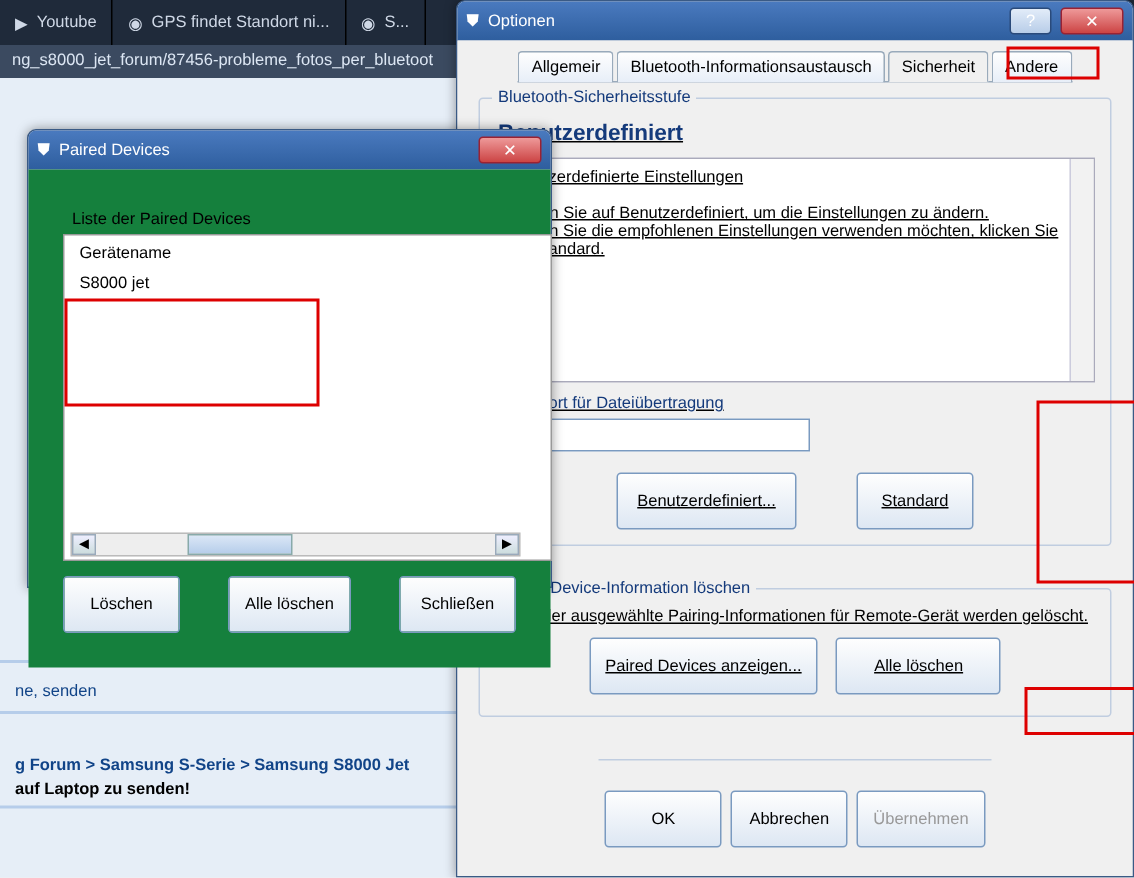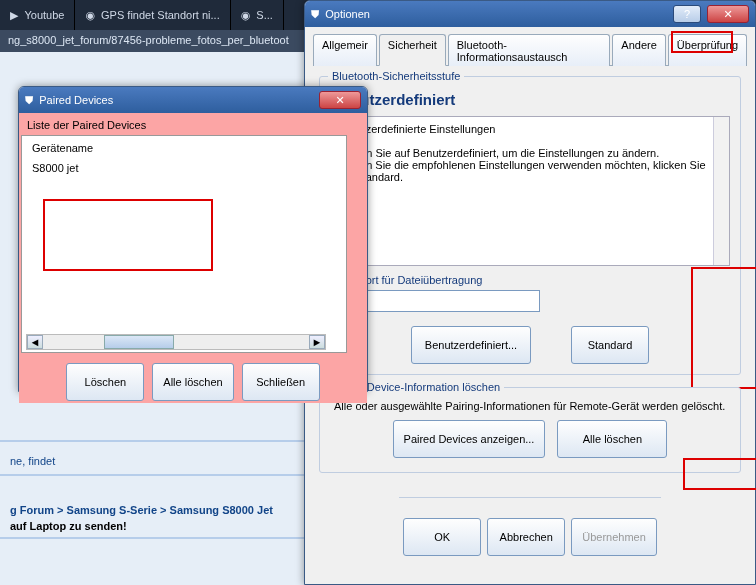--- a/index.html
+++ b/index.html
@@ -17,38 +17,38 @@
   
   .win { position:absolute; border:1px solid #3a5a85; border-radius:6px 6px 0 0; box-shadow:0 0 8px rgba(0,0,0,.4); background:#f0f0f0; }
   .titlebar { height:26px; background:linear-gradient(#4a7abf,#2e5e9e); border-radius:5px 5px 0 0; display:flex; align-items:center; color:#fff; padding:0 6px; gap:6px; }
   .titlebar .spacer { flex:1; }
   .winbtn { width:28px; height:18px; border:1px solid #2a4a7a; background:linear-gradient(#e2ecf9,#b8cde8); border-radius:3px; display:flex; align-items:center; justify-content:center; }
   .winbtn.close { background:linear-gradient(#e99,#c44); border-color:#923; width:42px; }
   .winbtn.help { width:28px; }
 
   
   #pdwin { left:18px; top:86px; width:350px; height:306px; }
-  #pdwin .body { padding:2px; background:#fca5a5; }
+  #pdwin .body { padding:23px; background:#15803d; }
   .red { border:2px solid #d00; position:absolute; pointer-events:none; }
   .listbox { background:#fff; border:1px solid #999; width:326px; height:218px; position:relative; }
   .listhdr { padding:4px 6px; }
   .hscroll-track { position:absolute; bottom:2px; left:4px; right:20px; height:16px; background:#eee; border:1px solid #bbb; }
   .hscroll-thumb { position:absolute; left:26%; top:0; width:70px; height:14px; background:linear-gradient(#dbe7f6,#b6cdea); border:1px solid #8aa; }
   .hscroll-arrow { position:absolute; top:0; width:16px; height:14px; background:linear-gradient(#eef,#cdd); border:1px solid #9ab; display:flex; align-items:center; justify-content:center; }
-  .btnrow { display:flex; justify-content:center; gap:8px; margin-top:10px; }
+  .btnrow { display:flex; justify-content:space-between; gap:8px; margin-top:10px; }
   .vbtn { min-width:78px; height:38px; border:1px solid #7a9ac0; background:linear-gradient(#fefefe,#dde7f3); border-radius:3px; padding:0 10px; }
 
   
   #optwin { left:304px; top:0; width:452px; height:585px; }
   #optwin .body { padding:6px 8px 8px; background:#f0f0f0; height:calc(100% - 26px); display:flex; flex-direction:column;align-items:center; }
   .tabs { display:flex; gap:2px; border-bottom:1px solid #9ab; }
   .tab { padding:4px 8px 3px; border:1px solid #9ab; border-bottom:none; border-radius:3px 3px 0 0; background:linear-gradient(#fefefe,#e7eef8); position:relative; top:1px; }
   .tab.active { background:#f0f0f0; border-bottom:1px solid #f0f0f0; }
   .content { flex:1; padding:10px 6px 0; }
-  .group { border:1px solid #c0cde0; border-radius:3px; padding:12px 10px 10px; position:relative; margin-bottom:12px; background:#f0f0f0; }
+  .group { border:1px solid #c0cde0; border-radius:3px; padding:12px 10px 10px; position:relative; margin-bottom:28px; background:#f0f0f0;text-decoration:underline; }
   .group > .legend { position:absolute; top:-7px; left:8px; background:#f0f0f0; color:#143a7b; padding:0 4px; }
   .level { color:#143a7b; font-size:15px; font-weight:600; margin:2px 0 8px 2px; }
   .descbox { width:100%; height:150px; border:1px solid #aab; background:#fff; padding:6px; position:relative; }
   .descbox .vscroll { position:absolute; right:0; top:0; bottom:0; width:16px; background:#f2f2f2; border-left:1px solid #ccd; }
   .passlbl { color:#143a7b; margin:8px 0 4px 2px; }
   .passinput { width:210px; height:22px; border:1px solid #7a9ac0; background:#fff; padding:2px 4px; }
   .btnrow2 { display:flex; gap:40px; margin-top:14px; justify-content:center; }
   .pairbtns { display:flex; gap:12px; margin-top:8px; justify-content:center; }
   .okrow { display:flex; gap:6px; justify-content:flex-end; padding:20px 4px; border-top:1px solid #c0cde0; }
   .vbtn[disabled] { color:#999; }
@@ -66,21 +66,21 @@
     <span>◉</span>
     <span>GPS findet Standort ni...</span>
   </div>
   <div class="btab">
     <span>◉</span>
     <span>S...</span>
   </div>
 </div>
 <div class="urlbar">ng_s8000_jet_forum/87456-probleme_fotos_per_bluetoot</div>
 
-<div class="bg-link" style="left:10px; top:455px;">ne, findet</div>
+<div class="bg-link" style="left:10px; top:455px;">ne, senden</div>
 <div class="bg-link" style="left:10px; top:504px;font-weight:bold;">
   <a>g Forum</a> &gt;
   <a>Samsung S-Serie</a> &gt;
   <a>Samsung S8000 Jet</a>
 </div>
 <div class="bg-link bg-bold" style="left:10px; top:520px; color:#000;">auf Laptop zu senden!</div>
 <div style="position:absolute; left:0; top:440px; width:310px; height:2px; background:#b6cdea;"></div>
 <div style="position:absolute; left:0; top:474px; width:310px; height:2px; background:#b6cdea;"></div>
 <div style="position:absolute; left:0; top:537px; width:310px; height:2px; background:#b6cdea;"></div>
 
@@ -88,24 +88,23 @@
   <div class="titlebar">
     <span>⛊</span>
     <span>Optionen</span>
     <span class="spacer"></span>
     <div class="winbtn help">?</div>
     <div class="winbtn close">✕</div>
   </div>
   <div class="body">
     <div class="tabs">
       <div class="tab">Allgemeir</div>
+      <div class="tab">Bluetooth-Informationsaustausch</div>
       <div class="tab active">Sicherheit</div>
-      <div class="tab">Bluetooth-Informationsaustausch</div>
       <div class="tab">Andere</div>
-      <div class="tab">Überprüfung</div>
     </div>
     <div class="red" style="left:366px; top:30px; width:62px; height:22px;"></div>
 
     <div class="content">
       <div class="group">
         <span class="legend">Bluetooth-Sicherheitsstufe</span>
         <div class="level">Benutzerdefiniert</div>
         <div class="descbox">
           <div>Benutzerdefinierte Einstellungen</div><br>
           <div>Klicken Sie auf Benutzerdefiniert, um die Einstellungen zu ändern.</div>

